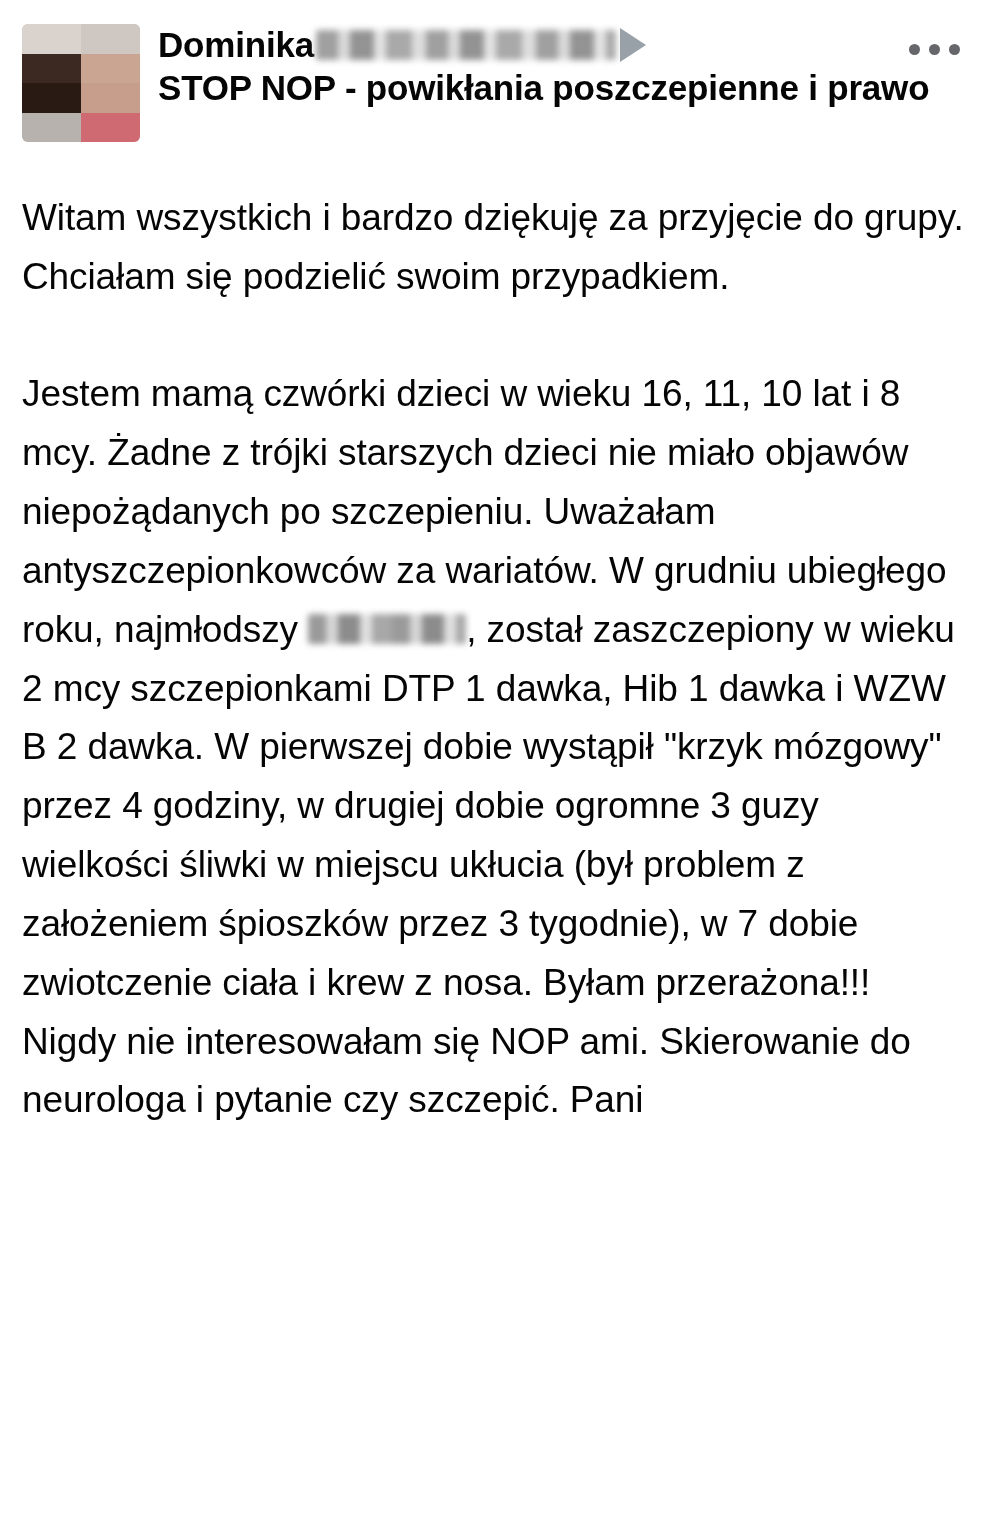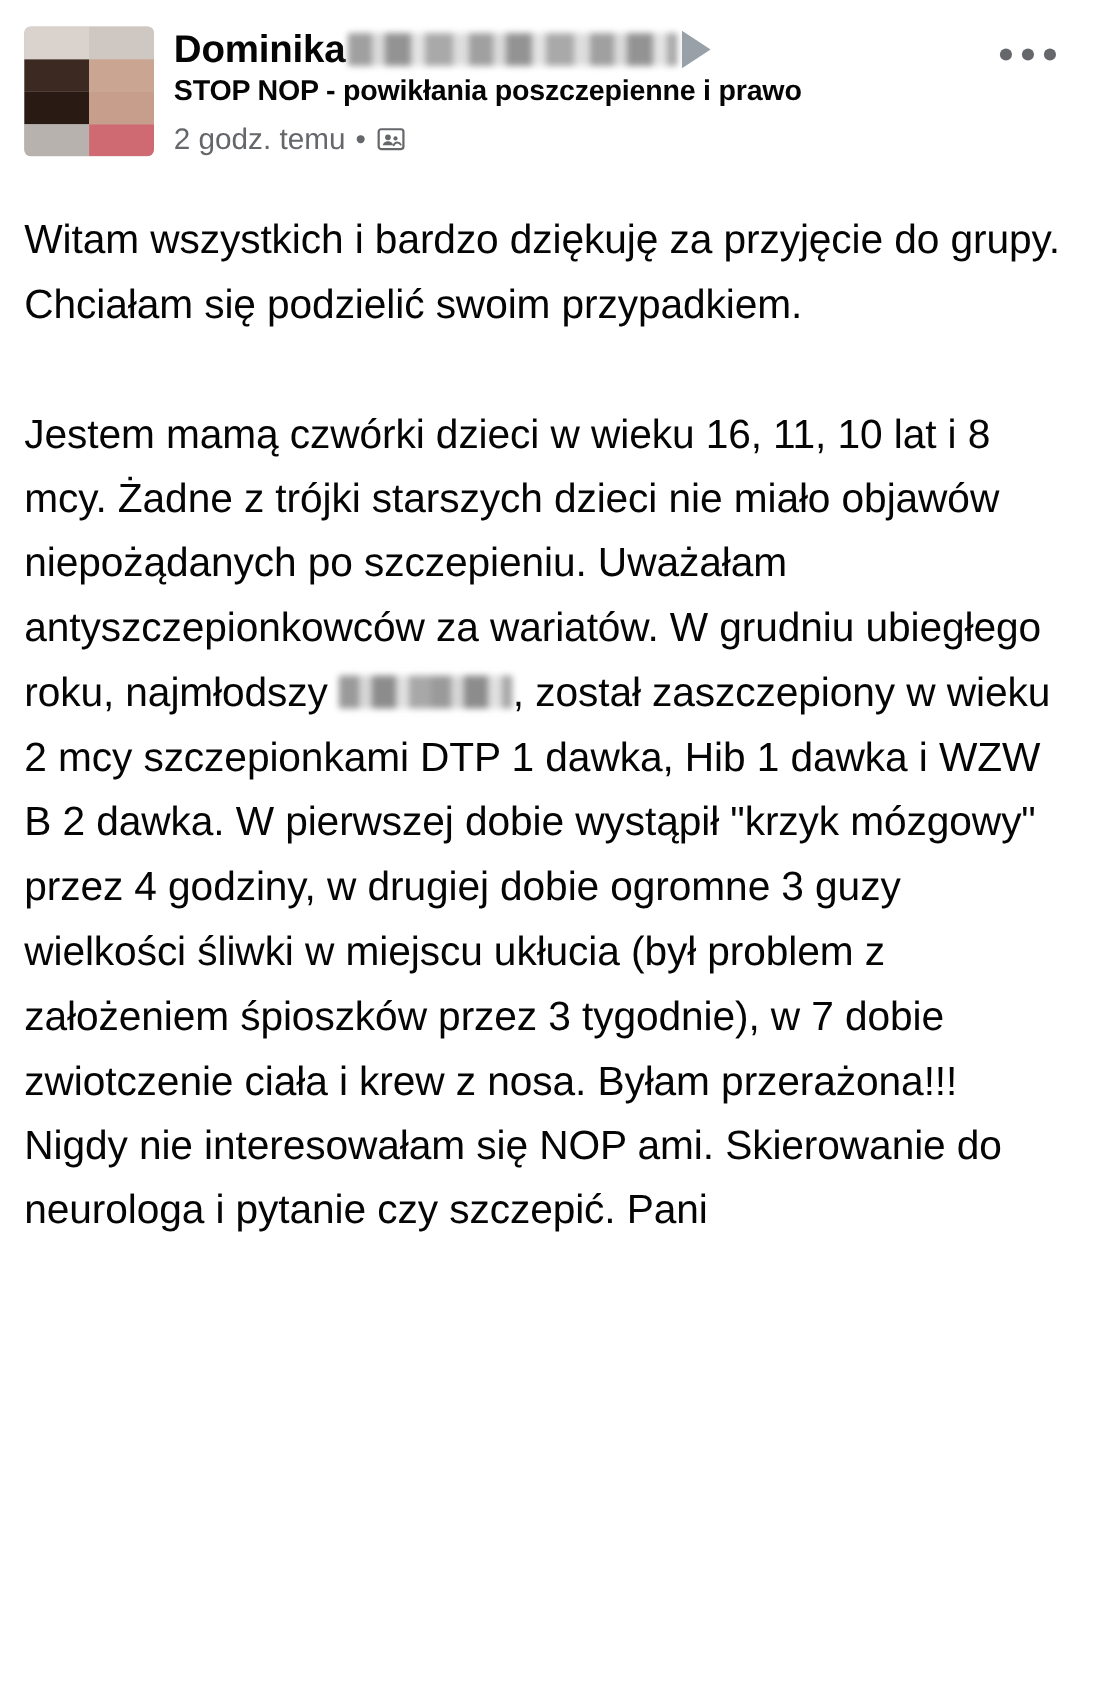--- a/index.html
+++ b/index.html
@@ -87,21 +87,21 @@
     display: inline-block;
     width: 0;
     height: 0;
     border-top: 17px solid transparent;
     border-bottom: 17px solid transparent;
     border-left: 26px solid #98a0a8;
     margin-left: 4px;
     vertical-align: middle;
   }
   .group-name {
-    font-size: 26px;
+    font-size: 35px;
     font-weight: 700;
     line-height: 1.22;
     color: #050505;
     letter-spacing: -0.2px;
     margin-top: 2px;
   }
   .meta-line {
     display: flex;
     align-items: center;
     margin-top: 12px;
@@ -185,33 +185,20 @@
     <div class="header-text">
 
       <div class="name-line">
         <span class="poster-name">Dominika</span>
         <span class="redacted redacted-name"></span>
         <span class="arrow-right"></span>
       </div>
 
       <div class="group-name">STOP NOP - powikłania poszczepienne i prawo</div>
 
-      <div class="meta-line">
-        <span>2 godz. temu</span>
-        <span class="meta-dot">•</span>
-        <span class="audience-icon">
-          <svg width="27" height="27" viewBox="0 0 24 24" aria-hidden="true">
-            <rect x="2" y="4" width="20" height="16" rx="2" fill="none" stroke="#65676b" stroke-width="1.8"></rect>
-            <circle cx="9.5" cy="10.5" r="2.3" fill="#65676b"></circle>
-            <circle cx="15.6" cy="11.4" r="1.7" fill="#65676b"></circle>
-            <path d="M5.2 17c.6-2.2 2.3-3.3 4.3-3.3s3.7 1.1 4.3 3.3z" fill="#65676b"></path>
-            <path d="M14.2 17c.4-1.5 1.5-2.3 2.9-2.3 1.2 0 2.2.6 2.7 1.7" fill="none" stroke="#65676b" stroke-width="1.5" stroke-linecap="round"></path>
-          </svg>
-        </span>
-      </div>
 
     </div>
 
     <div class="menu-dots">
       <i></i>
       <i></i>
       <i></i>
     </div>
 
   </div>

